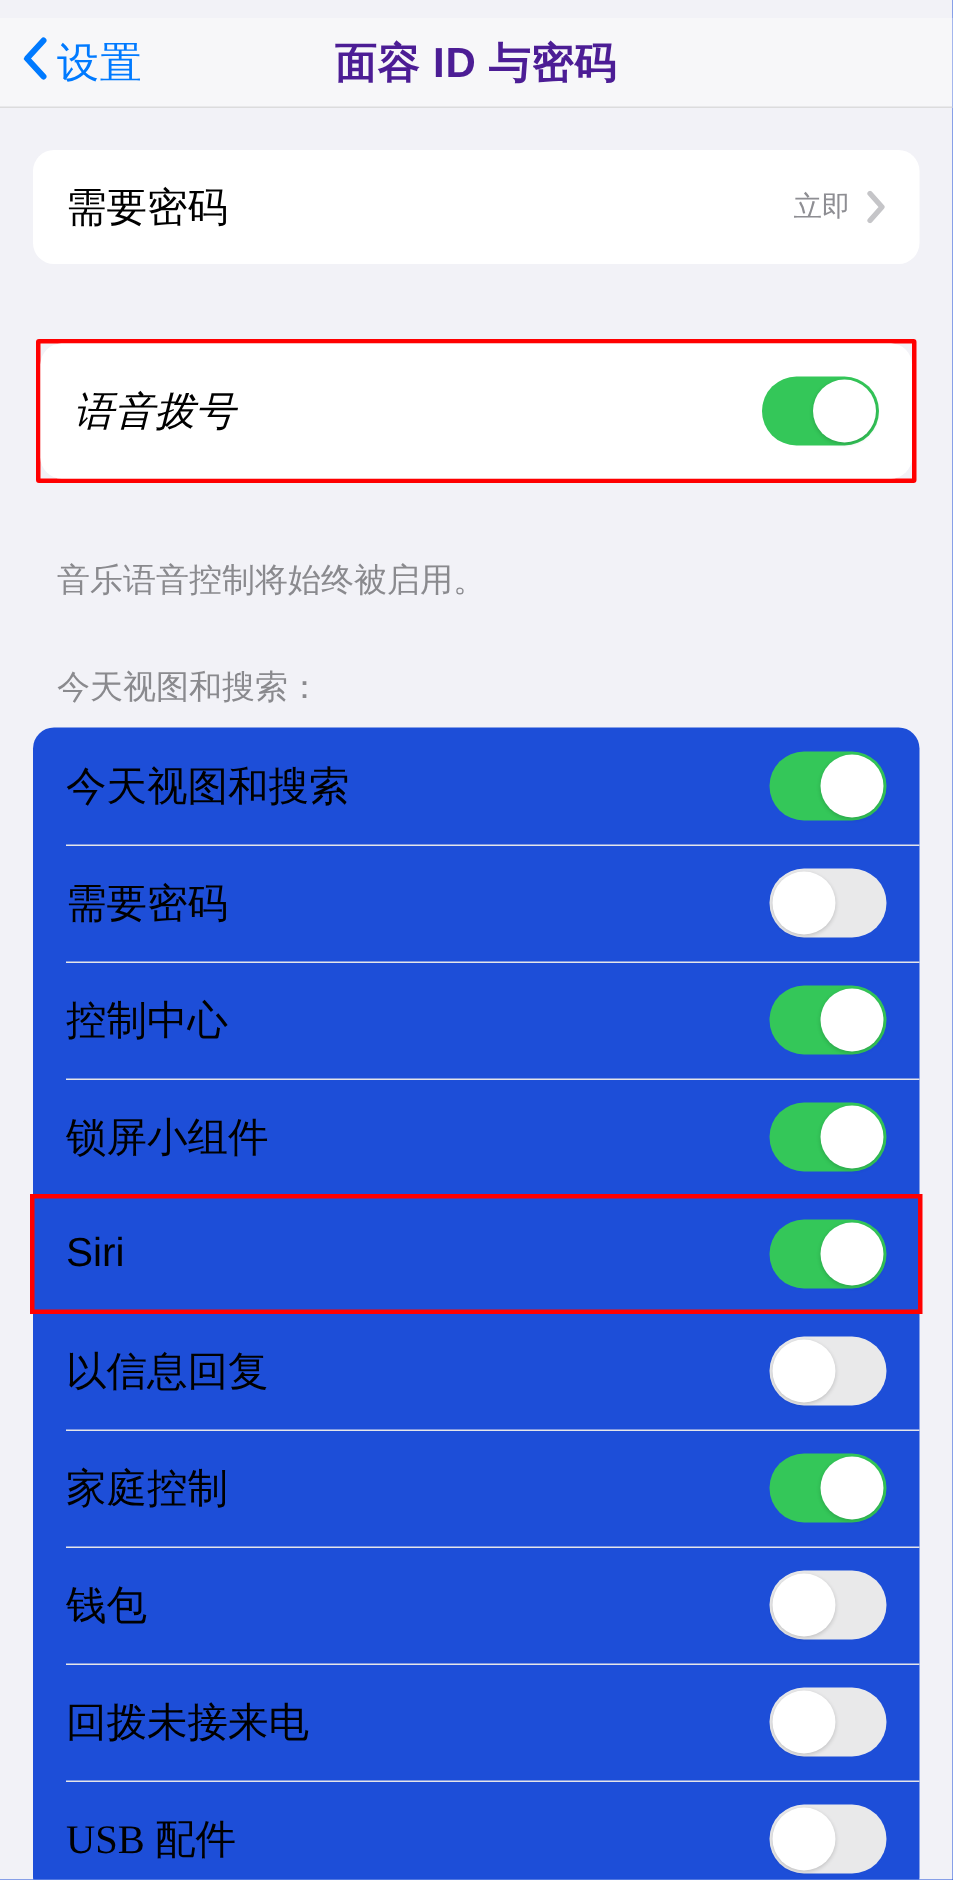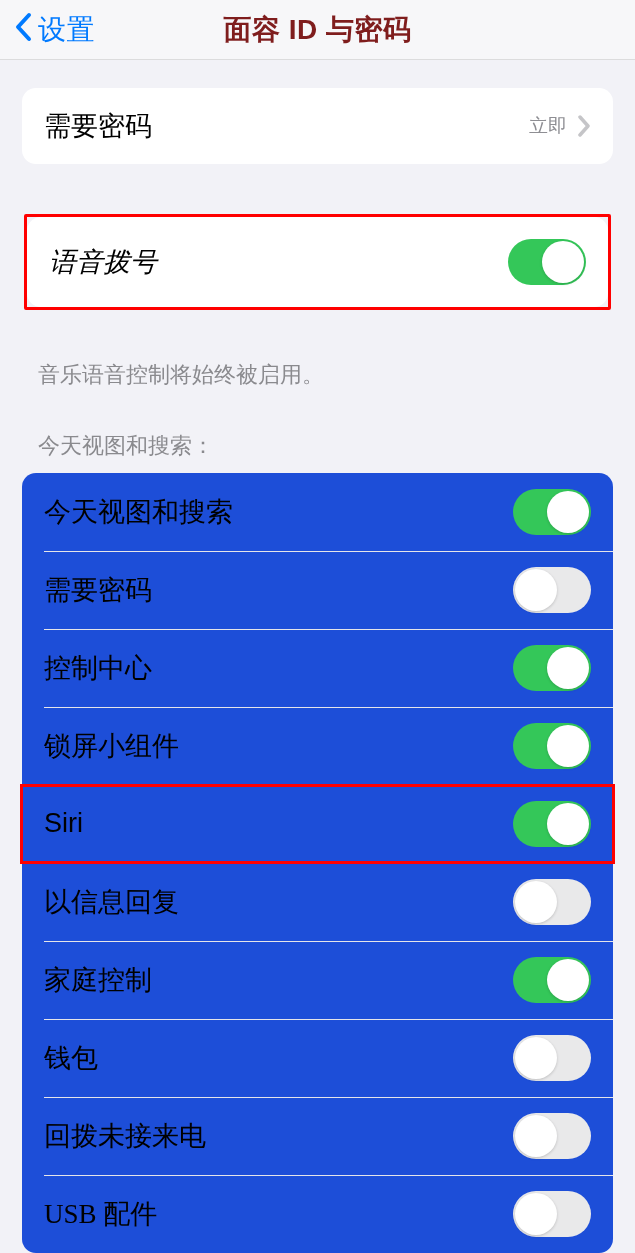--- a/index.html
+++ b/index.html
@@ -14,20 +14,21 @@
       height: 1253px;
       overflow: hidden;
     }
     .header {
       display: flex;
       align-items: center;
       height: 60px;
       background-color: #f7f7f9;
       border-bottom: 1px solid #dcdcdd;
       position: relative;
+      margin-top: 12px;
     }
     .back-button {
       display: flex;
       align-items: center;
       padding-left: 14px;
       color: #007aff;
       font-size: 28px;
       cursor: pointer;
     }
     .back-chevron {
@@ -40,21 +41,21 @@
     .back-text {
       font-size: 28px;
       letter-spacing: 0.5px;
     }
     .header-title {
       position: absolute;
       left: 50%;
       transform: translateX(-50%);
       font-size: 28px;
       font-weight: 600;
-      color: #7f1d1d;
+      color: #4c1d95;
       letter-spacing: 0.5px;
     }
     .content {
       padding: 0;
     }
     .section {
       margin-top: 28px;
     }
     .section-group {
       background-color: #ffffff;

